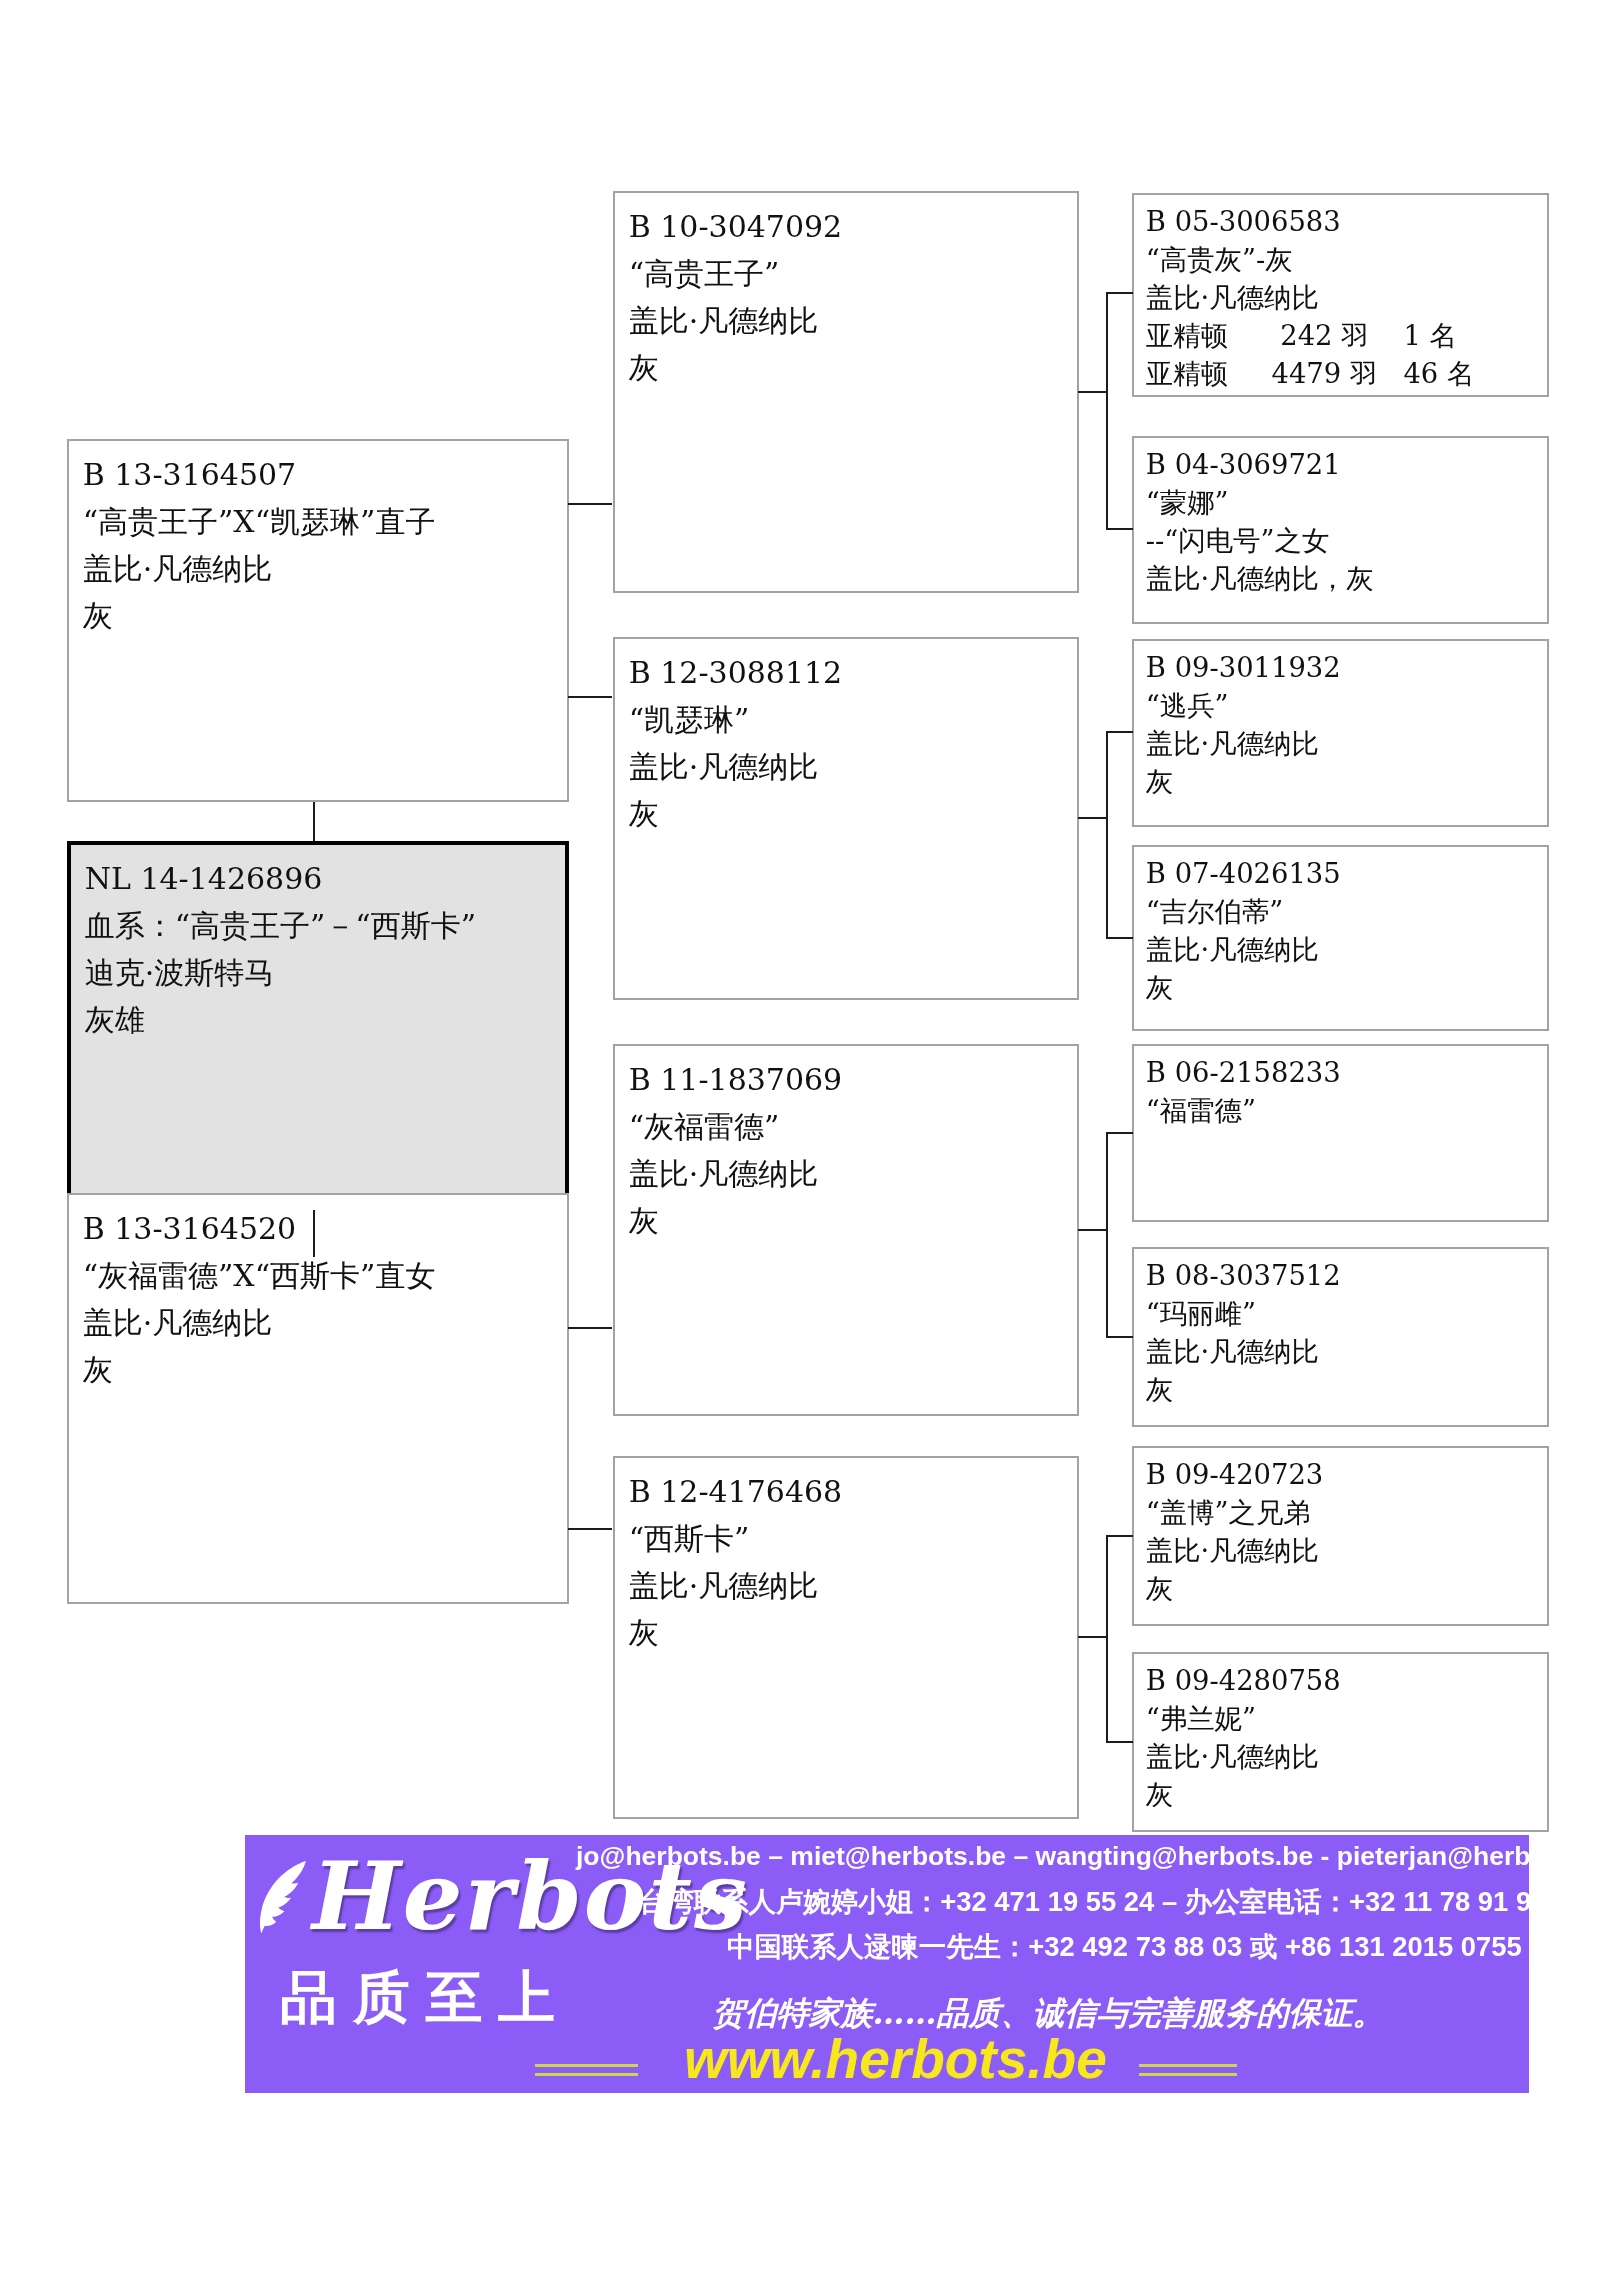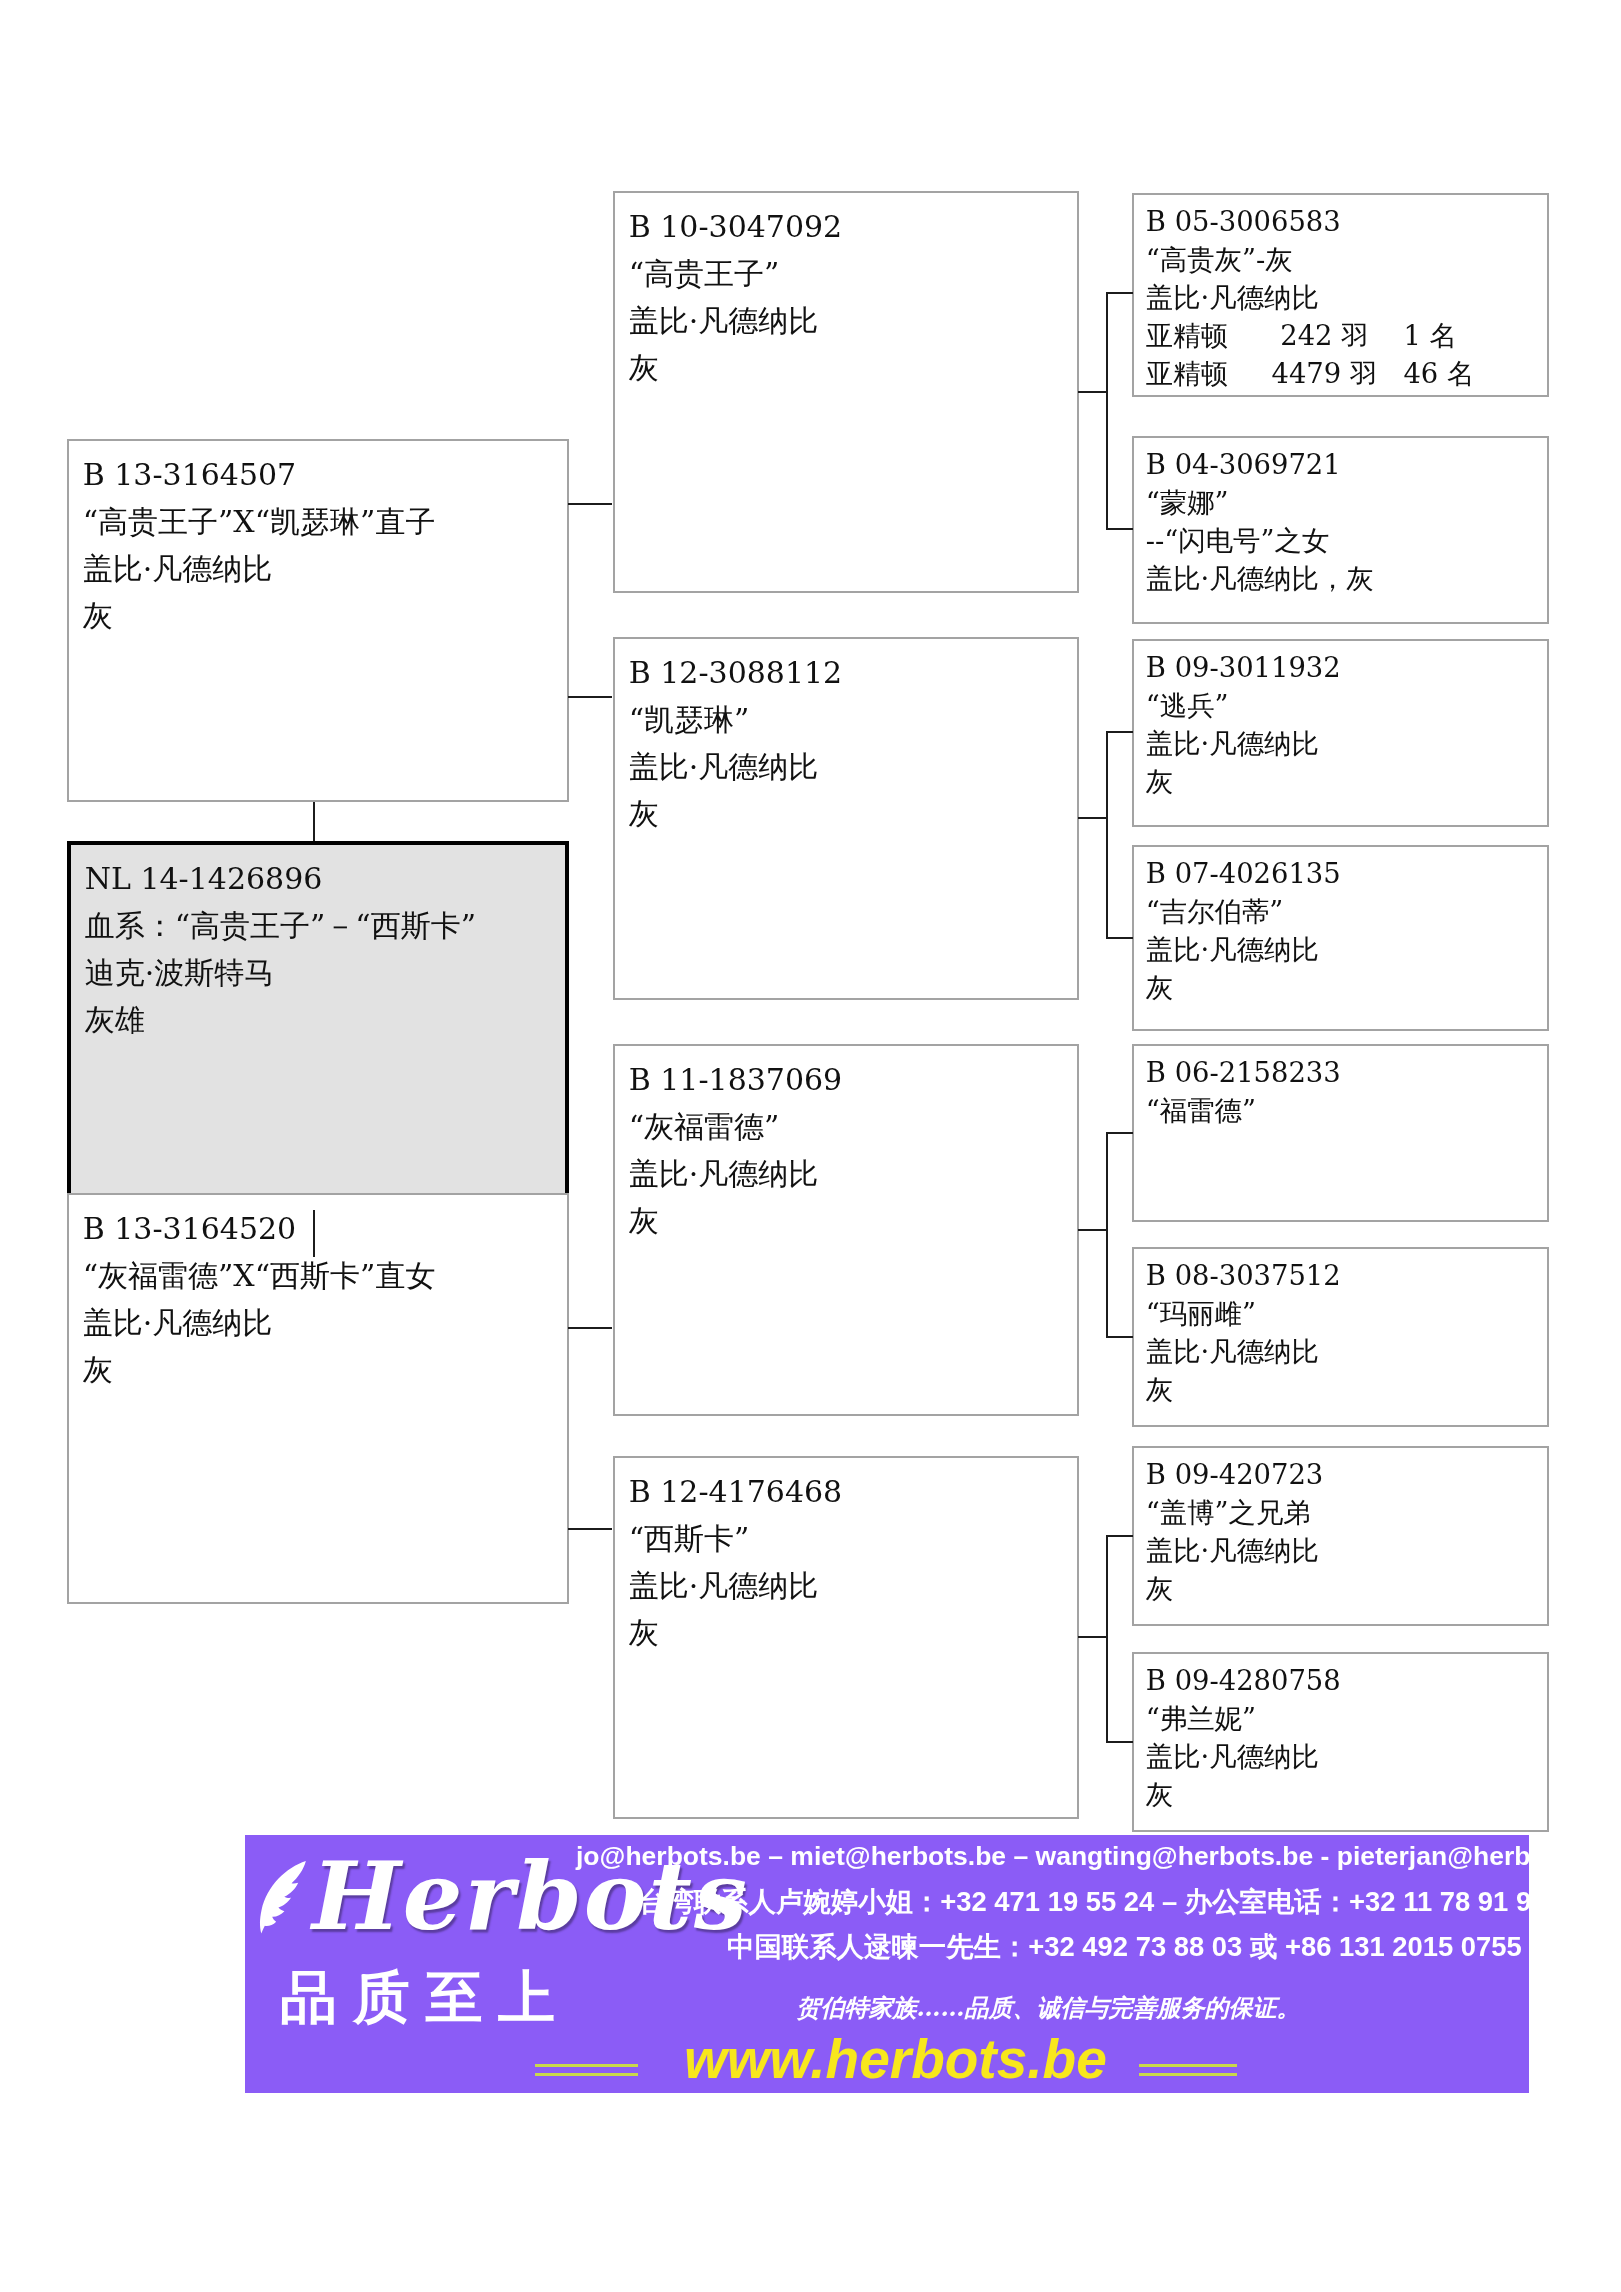--- a/index.html
+++ b/index.html
@@ -15,21 +15,21 @@
   #banner{position:absolute;left:245px;top:1835px;width:1284px;height:258px;overflow:hidden;
           font-family:"Liberation Sans",sans-serif;color:#ffffff;}
   .b-line{position:absolute;font-weight:bold;white-space:nowrap;}
   #logo-script{position:absolute;left:67px;top:5.9px;font-family:"DejaVu Serif",serif;
                font-style:italic;font-weight:bold;font-size:94px;letter-spacing:2px;
                text-shadow:2px 2.9px 2px rgba(0,0,0,.35);}
   #logo-slogan{position:absolute;left:35px;top:125px;font-size:57px;font-weight:bold;
                letter-spacing:15.7px;font-family:"DejaVu Serif",serif;}
   #feather{position:absolute;left:2px;top:27.4px;width:73px;height:73px;transform:rotate(-12deg);}
   #family-slogan{position:absolute;left:323px;top:157px;width:961px;text-align:center;
-                 font-family:"DejaVu Serif",serif;font-style:italic;font-weight:bold;font-size:24px;}
+                 font-family:"DejaVu Serif",serif;font-style:italic;font-weight:bold;font-size:32px;}
   #website{position:absolute;left:439px;top:192px;font-size:55px;font-weight:bold;font-style:italic;}
   .dbl{position:absolute;height:5.9px;border-top:3.9px solid;border-bottom:3.9px solid;}
 </style>
 </head>
 <body>
 
 <div id="page">
 
   <div class="pbox" style="left:67px;top:439px;width:502px;height:363px"><div class="tline">B 13-3164507</div><div class="tline">“高贵王子”X“凯瑟琳”直子</div><div class="tline">盖比·凡德纳比</div><div class="tline">灰</div></div>
   <div class="pbox subject" style="left: 67px; top: 841px; width: 502px; height: 370px; background: rgb(226, 226, 226);"><div class="tline">NL 14-1426896</div><div class="tline">血系：“高贵王子”－“西斯卡”</div><div class="tline">迪克·波斯特马</div><div class="tline">灰雄</div></div>

